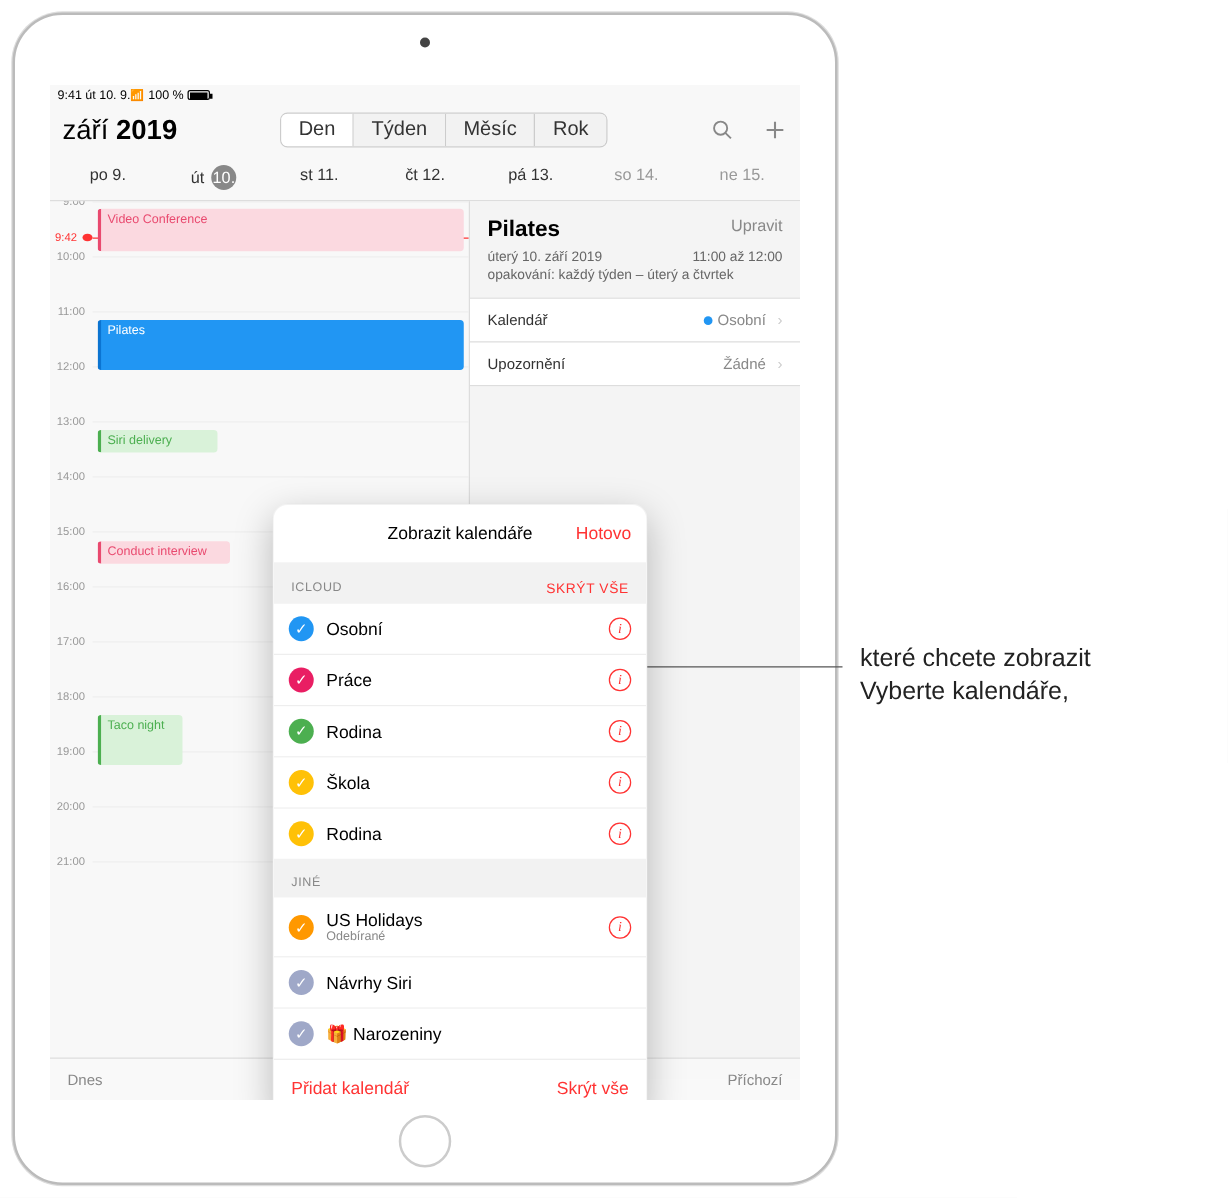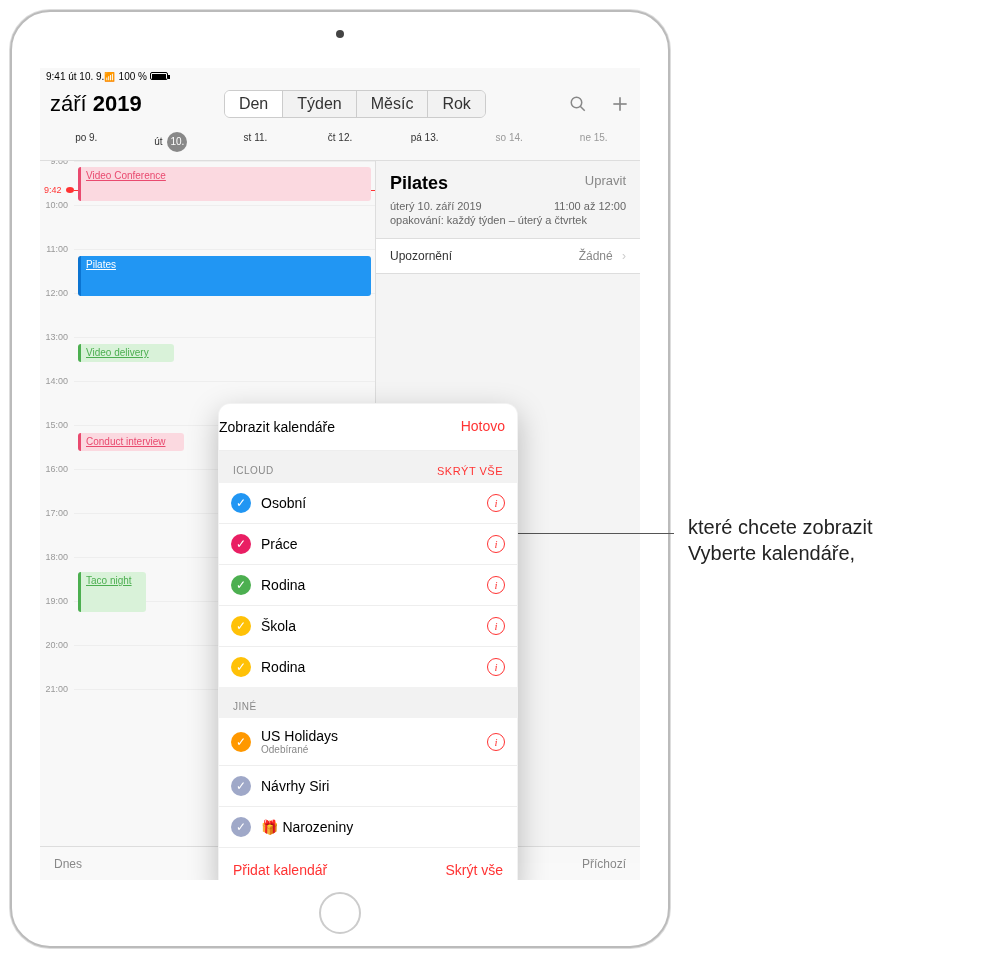--- a/index.html
+++ b/index.html
@@ -25,56 +25,56 @@
 .title { font-size: 22px; font-weight: 300; color:#000; }
 .title b { font-weight: 600; }
 .seg { display:flex; margin: 0 auto; border:1px solid #ccc; border-radius:6px; overflow:hidden; font-size:16px; }
 .seg div { padding:4px 14px; border-right:1px solid #ccc; background:#f2f2f2; color:#333; }
 .seg div:last-child { border:none; }
 .seg .sel { background:#fff; font-weight:500; }
 .hdr-icons { display:flex; gap:22px; color:#888; }
 .icon-search, .icon-plus { width:20px; height:20px; display:flex; align-items:center; justify-content:center; font-size:20px; }
 
 
-.week { display:flex; border-bottom:1px solid #ddd; padding: 6px 4px 8px; font-size:10px; }
+.week { display:flex; border-bottom:1px solid #ddd; padding: 6px 4px 8px; font-size:13px; }
 .week div { flex:1; text-align:center; color:#333; }
 .week .wknd { color:#999; }
 .week .today .num { display:inline-block; background:#888; color:#fff; border-radius:50%; width:20px; height:20px; line-height:20px; margin-left:2px; }
 
 
 .main { display:flex; height: calc(100% - 110px); }
 .timeline { width: 56%; position:relative; border-right:1px solid #ddd; overflow:hidden; }
 .hours { font-size:9px; color:#999; }
 .hour-row { display:flex; align-items:flex-start; height:44px; }
 .hour-row .lbl { width:34px; text-align:right; padding-right:6px; transform:translateY(-5px); }
 .hour-row .line { flex:1; border-top:1px solid #eee; }
 .now { position:absolute; left:0; right:0; display:flex; align-items:center; }
 .now span { font-size:9px; color:#f33; padding:0 4px; }
 .now .dot { width:6px; height:6px; background:#f33; border-radius:50%; }
 .now .ln { flex:1; height:1px; background:#f33; }
 
 .ev { position:absolute; left:38px; font-size:10px; padding:3px 5px; border-radius:2px; white-space:nowrap; overflow:hidden; }
-.ev.pill { border-left:3px solid; border-radius:3px;text-decoration:underline; }
+.ev.pill { border-left:3px solid; border-radius:3px; }
 
 
 .detail { flex:1; background:#f4f4f4; font-size:12px; }
 .dt-hdr { padding:12px 14px 6px; display:flex; justify-content:space-between; align-items:flex-start; }
 .dt-hdr h2 { font-size:18px; font-weight:700; }
 .dt-edit { color:#888; font-size:13px; }
 .dt-sub { padding:0 14px 12px; color:#666; font-size:11px; }
 .dt-sub .row1 { display:flex; justify-content:space-between; margin-bottom:2px; }
 .dt-rows { background:#fff; border-top:1px solid #ddd; }
 .dt-row { display:flex; justify-content:space-between; padding:10px 14px; border-bottom:1px solid #ddd; color:#333; }
 .dt-row .val { color:#888; }
 .dt-row .chev { color:#ccc; margin-left:6px; }
 .bullet { display:inline-block; width:7px; height:7px; border-radius:50%; margin-right:4px; vertical-align:middle; }
 
 
 .popover { position:absolute; left:178px; top:335px; width:300px; max-height:520px; background:#fff; border-radius:12px; box-shadow:0 10px 30px rgba(0,0,0,.25); overflow:hidden; z-index:20; border:1px solid rgba(0,0,0,.05); }
-.pop-hdr { padding:14px 0; position:relative; border-bottom:1px solid #eee; }
+.pop-hdr { padding:14px 20px; position:relative; text-align:center; border-bottom:1px solid #eee; }
 .pop-hdr .ttl { font-size:14px; font-weight:500; }
 .pop-done { position:absolute; right:12px; top:14px; color:#f33; font-size:14px; }
 .pop-body { max-height:410px; overflow:hidden; background:#f2f2f2; }
 .sect-hdr { display:flex; justify-content:space-between; padding:14px 14px 6px; font-size:10px; letter-spacing:.5px; color:#888; }
 .sect-hdr .hide { color:#f33; font-size:11px; }
 .cal-item { display:flex; align-items:center; background:#fff; padding:10px 12px; border-bottom:1px solid #eee; font-size:14px; gap:10px; }
 .cal-item:last-of-type { border-bottom:none; }
 .chk { width:20px; height:20px; border-radius:50%; display:flex; align-items:center; justify-content:center; color:#fff; font-size:12px; flex-shrink:0; }
 .info-i { margin-left:auto; width:18px; height:18px; border:1.5px solid #f33; border-radius:50%; display:flex; align-items:center; justify-content:center; color:#f33; font-size:11px; font-style:italic; font-family:serif; flex-shrink:0; }
 .cal-sub { font-size:10px; color:#888; display:block; }
@@ -199,39 +199,43 @@
             </div>
           </div>
         <div class="now" style="top:24px;">
           <span>9:42</span>
             <span class="dot"></span>
             <span class="ln"></span>
         </div>
         <div id="events">
             <div class="ev pill" style="top: 6px; height: 34px; background: rgb(251, 217, 224); border-left-color: rgb(233, 74, 111); right: 4px; color: rgb(233, 74, 111);">Video Conference</div>
             <div class="ev pill" style="top: 95px; height: 40px; background: rgb(33, 150, 243); border-left-color: rgb(11, 116, 209); right: 4px; color: rgb(255, 255, 255);">Pilates</div>
-            <div class="ev pill" style="top: 183px; height: 18px; background: rgb(217, 242, 217); border-left-color: rgb(76, 175, 80); width: 96px; color: rgb(76, 175, 80);">Video delivery</div>
+            <div class="ev pill" style="top: 183px; height: 18px; background: rgb(217, 242, 217); border-left-color: rgb(76, 175, 80); width: 96px; color: rgb(76, 175, 80);">Siri delivery</div>
             <div class="ev pill" style="top: 272px; height: 18px; background: rgb(251, 217, 224); border-left-color: rgb(233, 74, 111); width: 106px; color: rgb(233, 74, 111);">Conduct interview</div>
             <div class="ev pill" style="top: 411px; height: 40px; background: rgb(217, 242, 217); border-left-color: rgb(76, 175, 80); width: 68px; color: rgb(76, 175, 80);">Taco night</div>
           </div>
       </div>
 
       <div class="detail">
         <div class="dt-hdr">
           <h2>Pilates</h2>
           <span class="dt-edit">Upravit</span>
         </div>
         <div class="dt-sub">
           <div class="row1">
               <span>úterý 10. září 2019</span>
               <span>11:00 až 12:00</span>
             </div>
           <div>opakování: každý týden – úterý a čtvrtek</div>
         </div>
         <div class="dt-rows" id="dtrows">
+            <div class="dt-row">
+              <span>Kalendář</span>
+              <span class="val"><span class="bullet" style="background:#2196f3"></span>Osobní <span class="chev">›</span></span>
+            </div>
             <div class="dt-row">
               <span>Upozornění</span>
               <span class="val">Žádné <span class="chev">›</span></span>
             </div>
           </div>
       </div>
     </div>
 
     <div class="tabbar">
       <span>Dnes</span>

